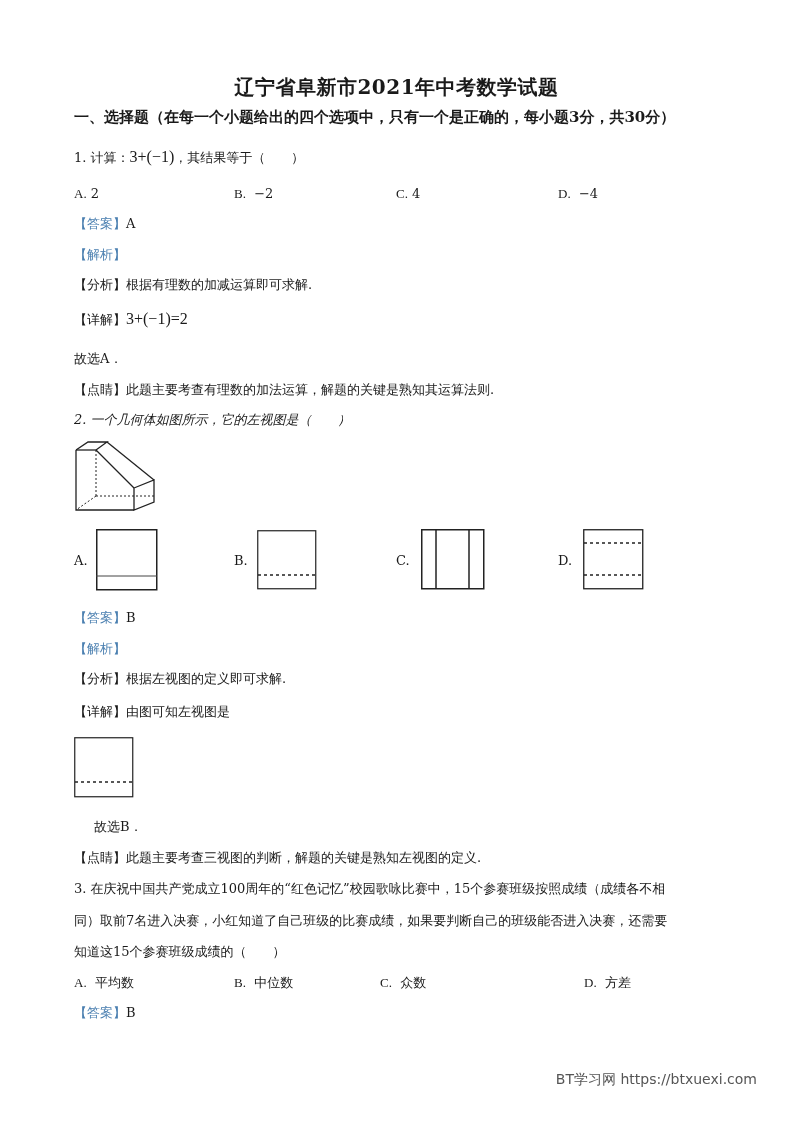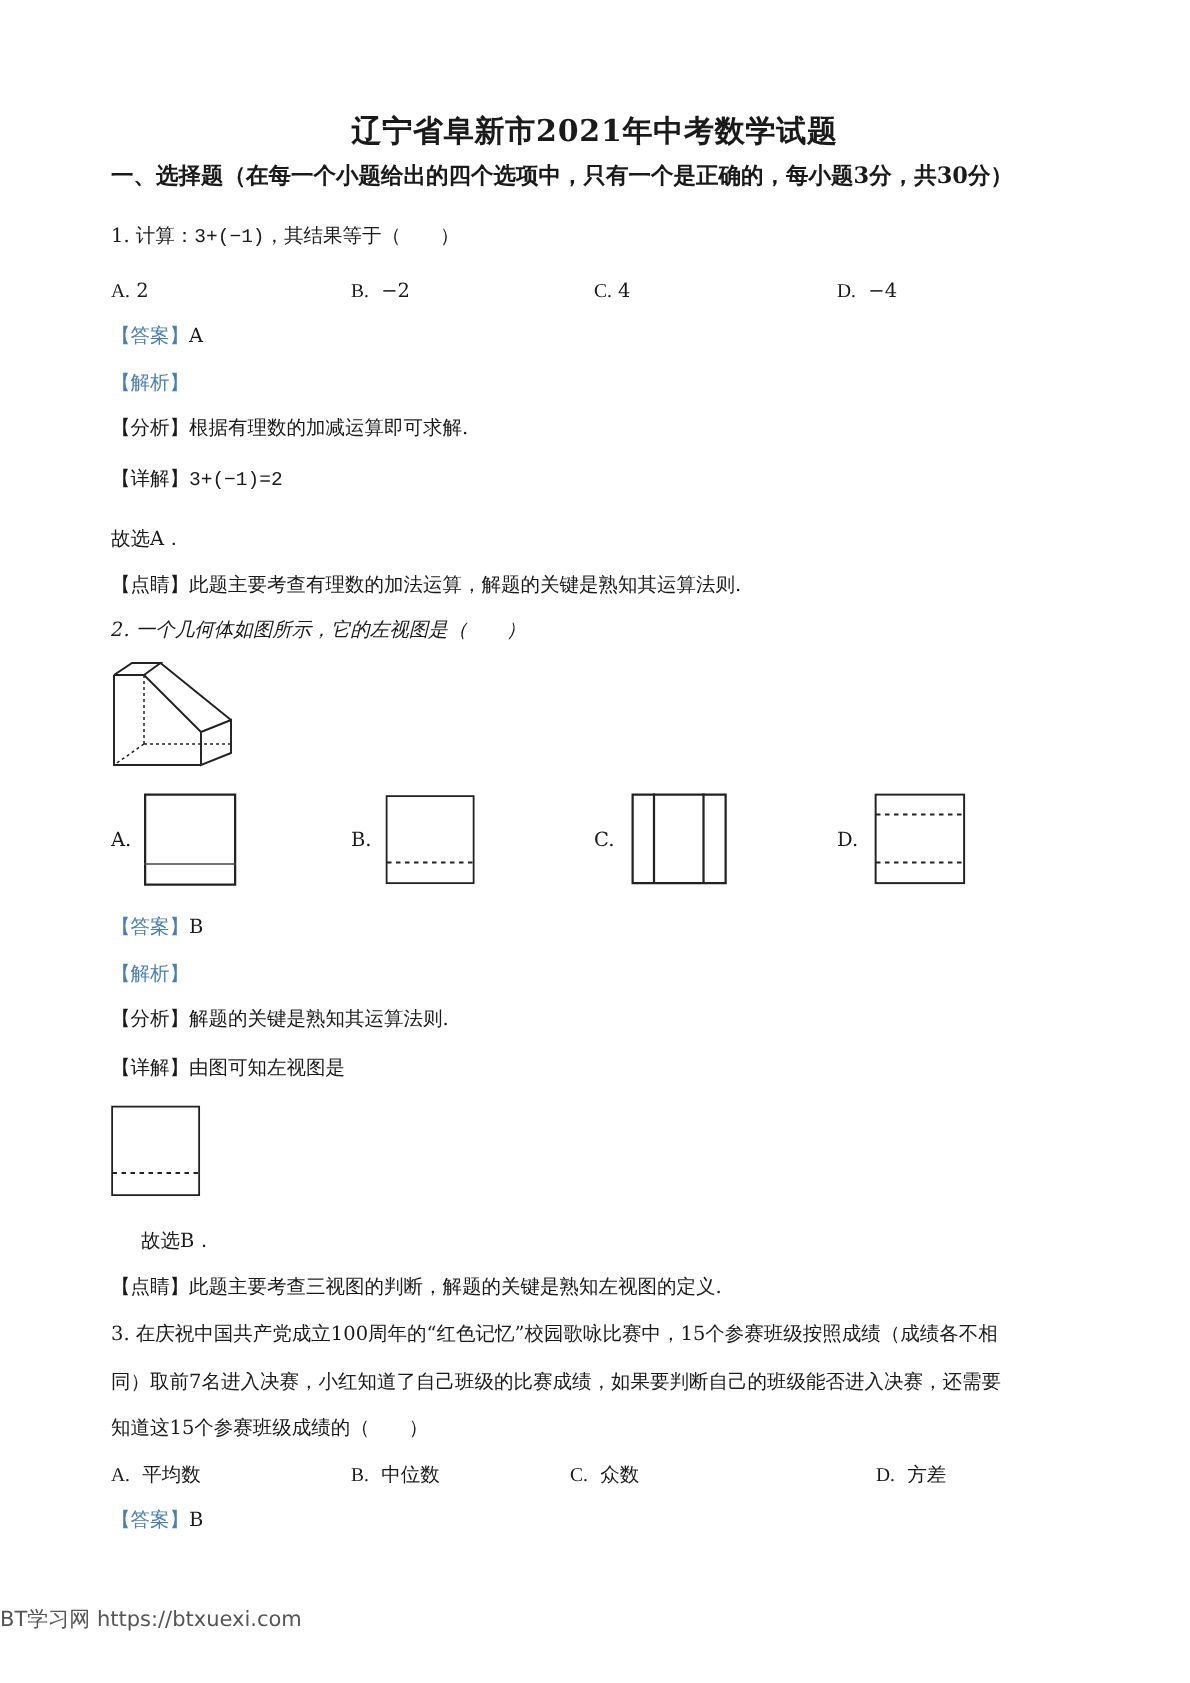--- a/index.html
+++ b/index.html
@@ -12,26 +12,26 @@
     .title {
       left: 0; width: 793px; top: 74px; text-align: center;
       font-size: 20px; font-weight: bold; letter-spacing: 0.5px;
     }
     .section {
       left: 74px; top: 108px; font-size: 15px; font-weight: bold;
     }
     .line { font-size: 13px; left: 74px; }
     .tag { color: #4a7fb0; }
     .tag-black { color: #1a1a1a; }
-    .math { font-family: Liberation Mono, monospace; font-size: 13px; }
+    .math { font-family: Liberation Serif, serif; font-size: 16px; }
     .opt { font-size: 13px; }
     .opt-lbl { font-family: "Liberation Serif", serif; }
     svg { position: absolute; overflow: visible; }
     .footer {
-      left: 0; width: 757px; top: 1071px; text-align: left;
+      left: 0; width: 757px; top: 1071px; text-align: right;
       font-family: "DejaVu Sans", "Liberation Sans", sans-serif;
       font-size: 14px; color: #555555;
     }
   </style>
 </head>
 <body>
 
 <div class="abs title">辽宁省阜新市2021年中考数学试题</div>
 <div class="abs section">一、选择题（在每一个小题给出的四个选项中，只有一个是正确的，每小题3分，共30分）</div>
 
@@ -120,21 +120,21 @@
   <line x1="1" y1="46" x2="59" y2="46" stroke="#222" stroke-width="1.3" stroke-dasharray="3,3"></line>
 </svg>
 
 <div class="abs line" style="top:609px;">
   <span class="tag">【答案】</span><span>B</span>
 </div>
 <div class="abs line" style="top:640px;">
   <span class="tag">【解析】</span>
 </div>
 <div class="abs line" style="top:670px;">
-  <span class="tag-black">【分析】</span><span>解题的关键是熟知其运算法则.</span>
+  <span class="tag-black">【分析】</span><span>根据左视图的定义即可求解.</span>
 </div>
 <div class="abs line" style="top:703px;">
   <span class="tag-black">【详解】</span><span>由图可知左视图是</span>
 </div>
 
 <svg style="left:74px; top:737px;" width="62" height="62">
   <rect x="0.75" y="0.75" width="58" height="59" fill="none" stroke="#222" stroke-width="1.2"></rect>
   <line x1="1" y1="45" x2="58" y2="45" stroke="#222" stroke-width="1.3" stroke-dasharray="3,3"></line>
 </svg>
 

